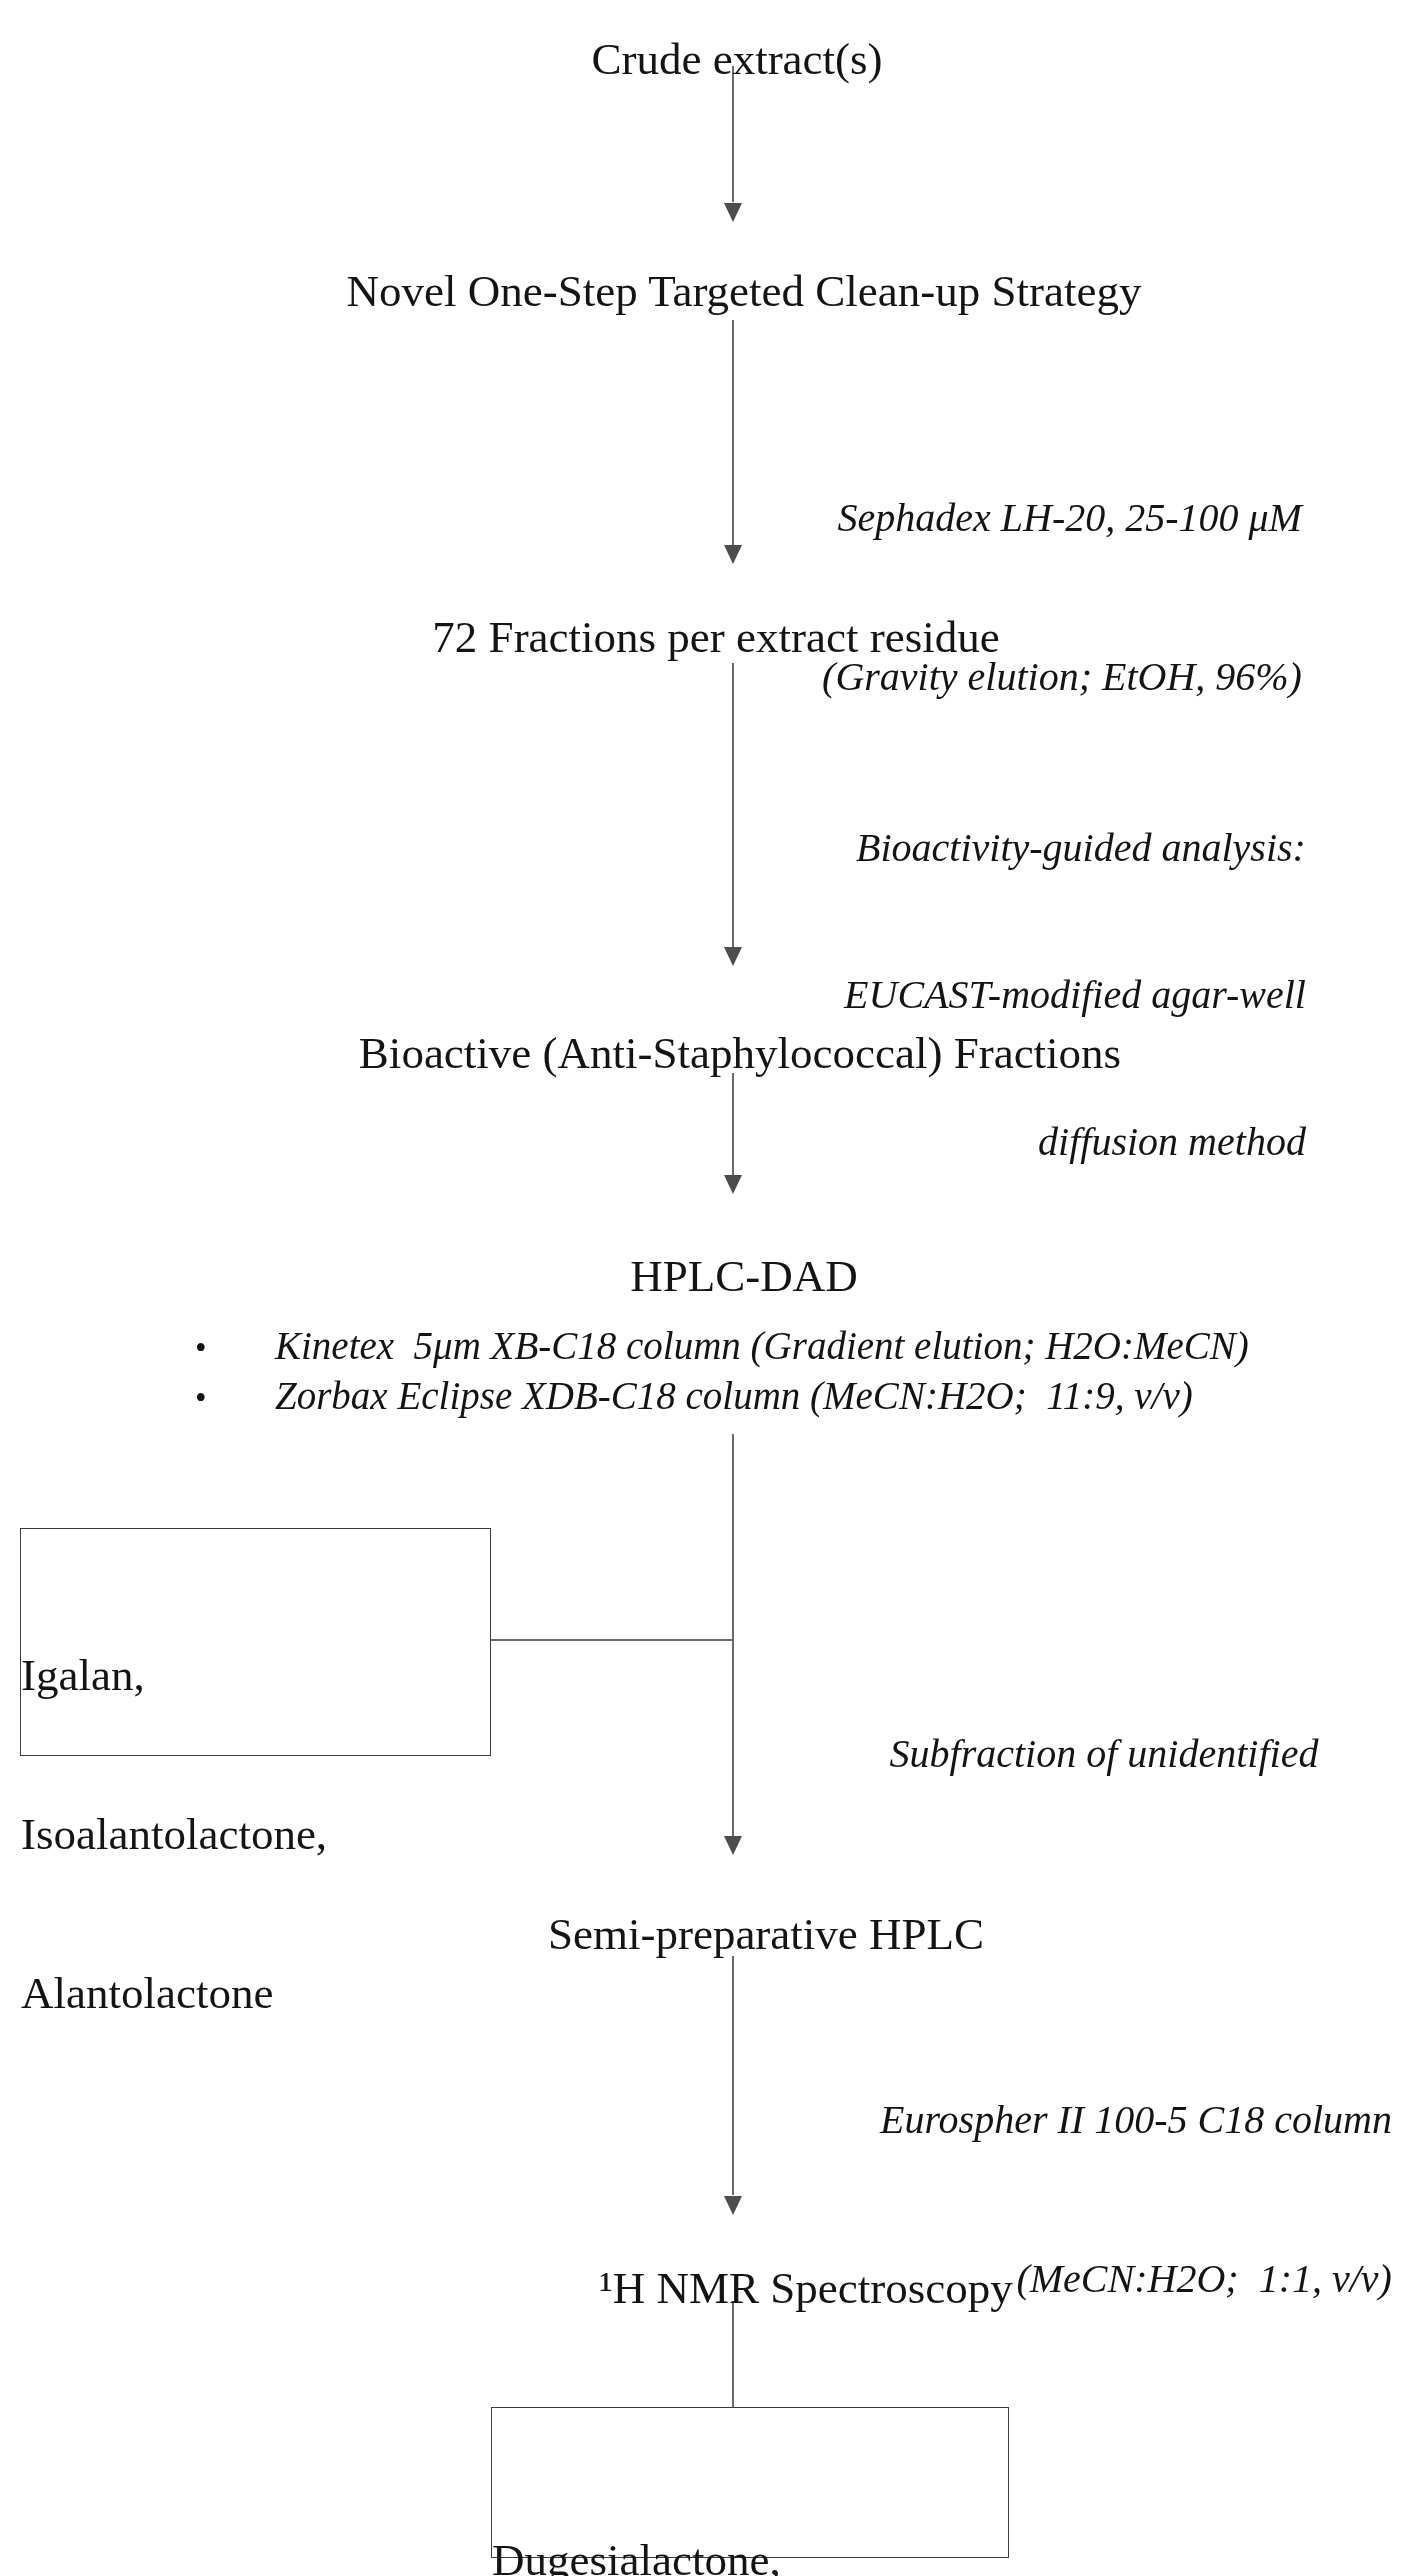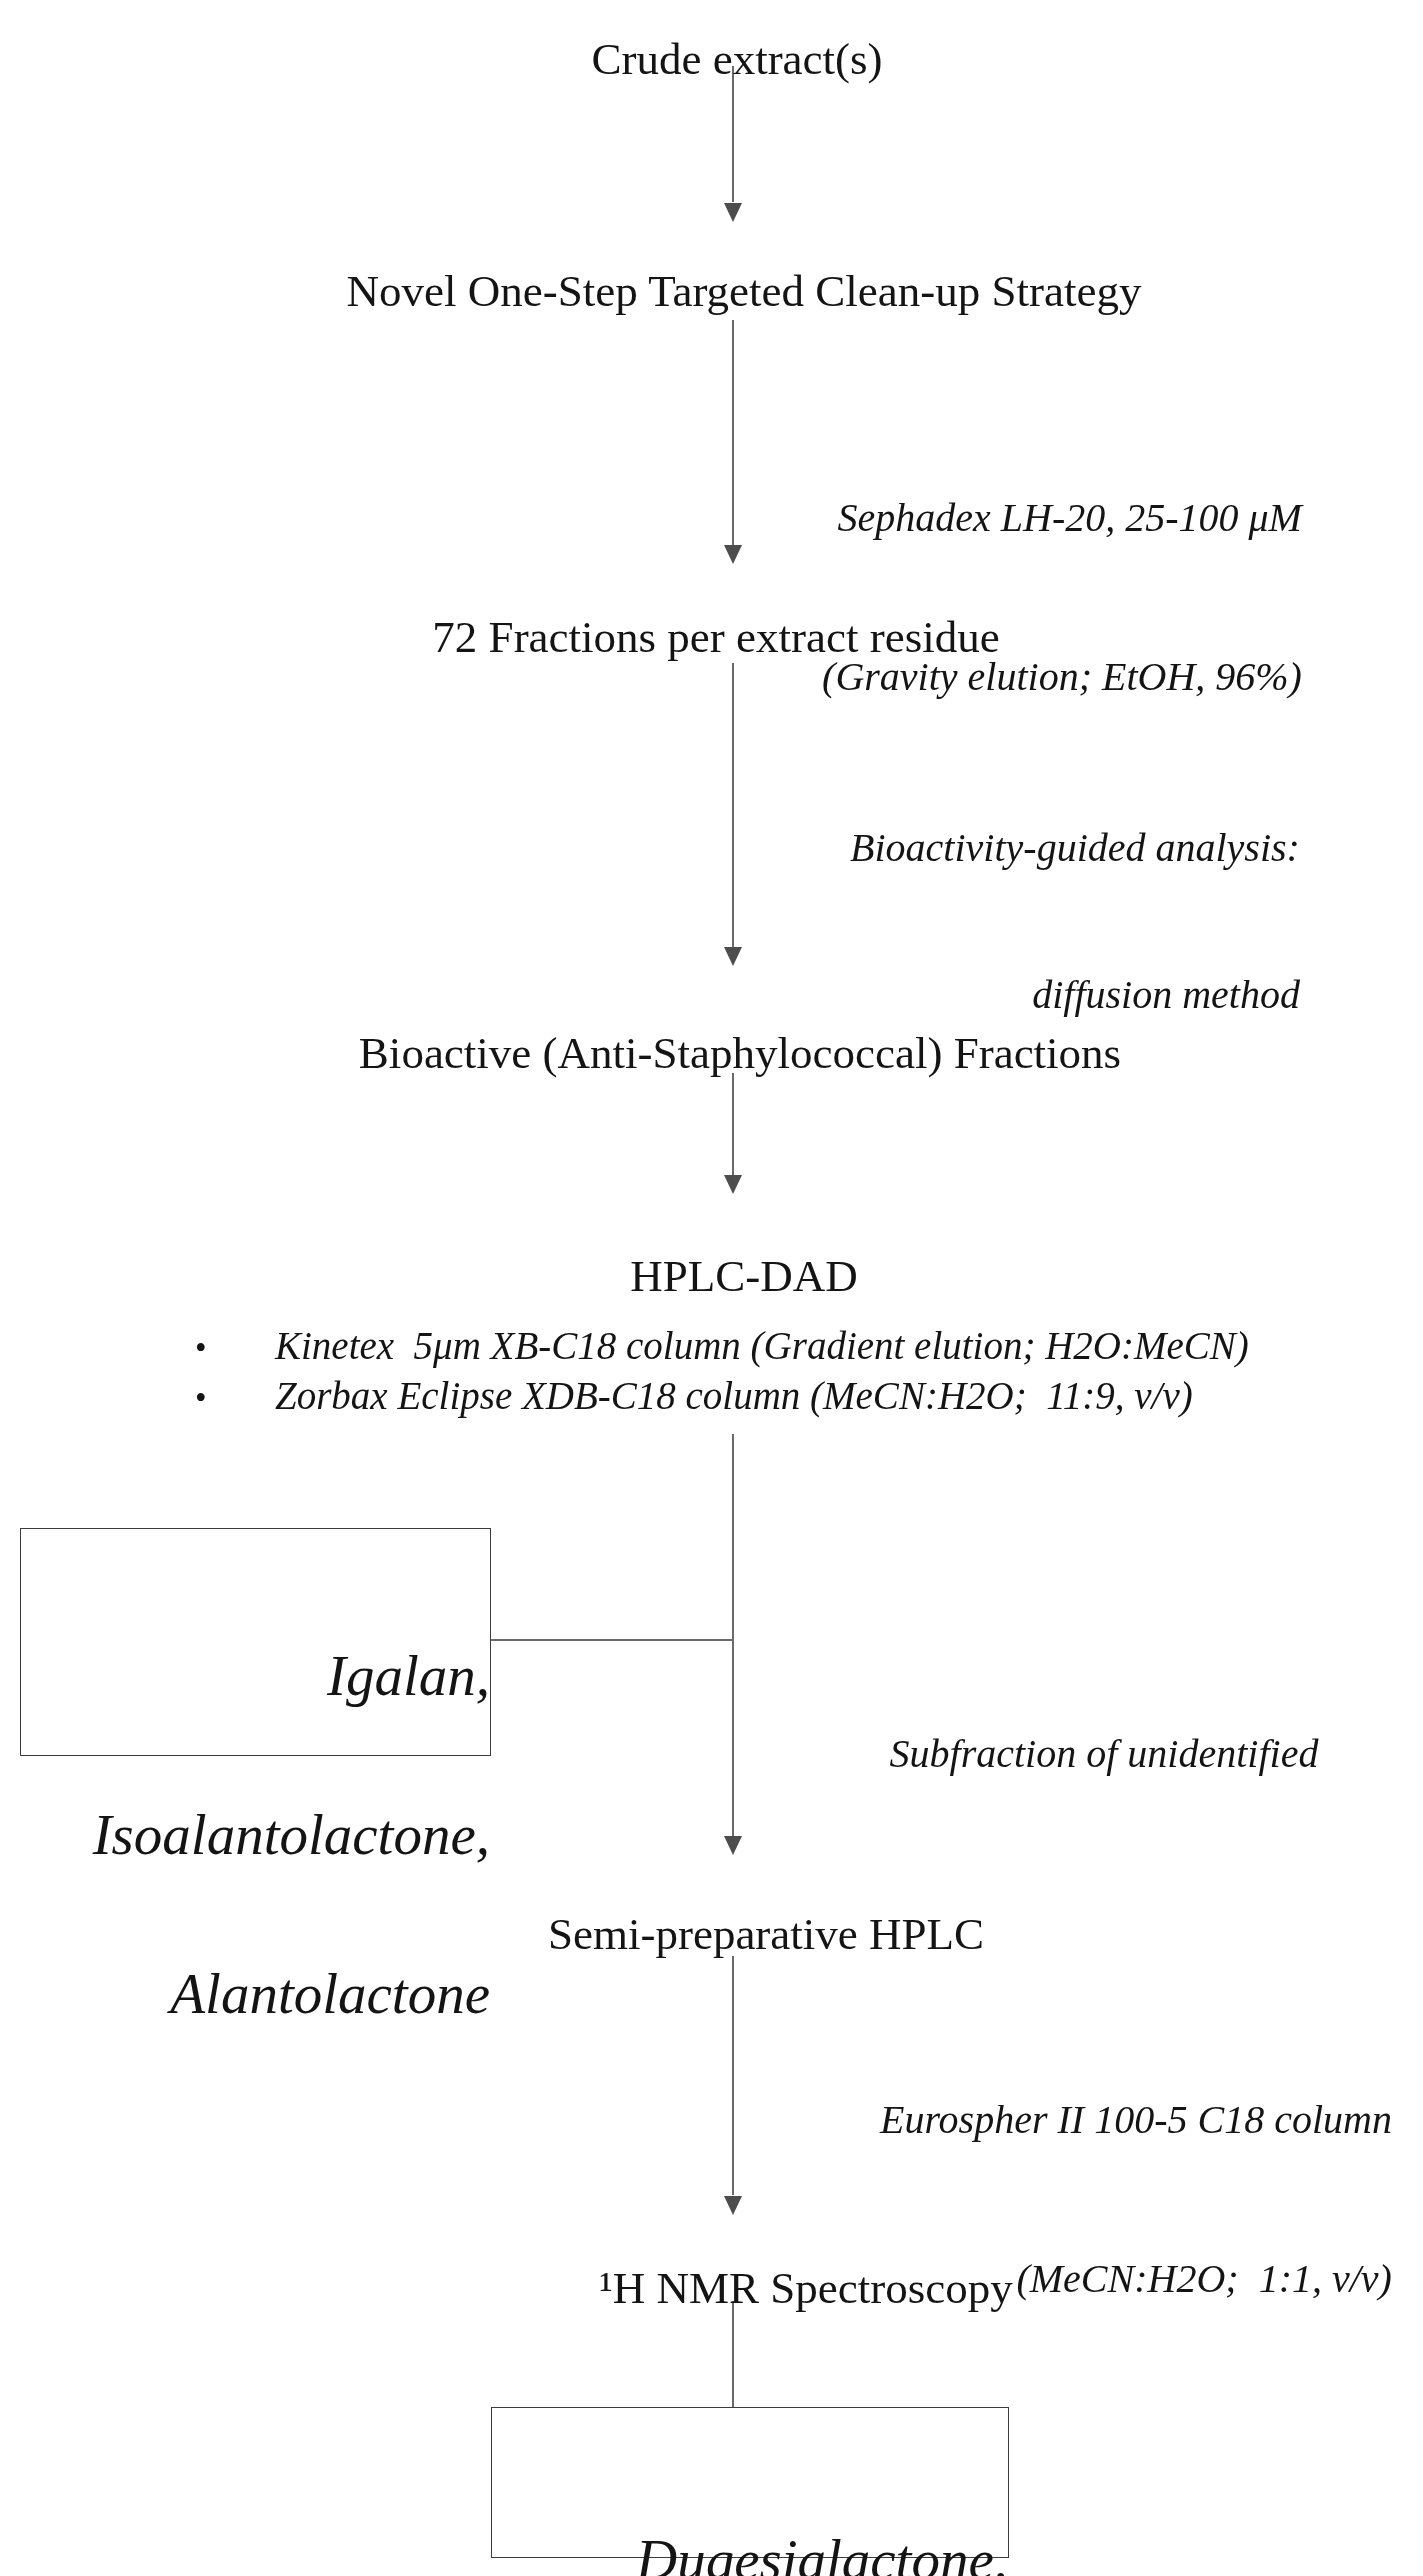--- a/index.html
+++ b/index.html
@@ -66,24 +66,23 @@
     white-space: pre;
     margin-left: 23px;
   }
   .box {
     position: absolute;
     box-sizing: border-box;
     border: 1.7px solid var(--border, #3c3c3c);
     background: #ffffff;
   }
   .boxtext {
-    text-align: right;
-    font-size: 57px;
+    text-align: left;
+    font-size: 45px;
     white-space: pre;
-    font-style: italic;
   }
 </style>
 </head>
 <body>
 
 <div class="canvas">
 
   <div class="vline" style="top:66px;height:136px"></div>
   <div class="ahead" style="top:203px"></div>
 
@@ -114,20 +113,21 @@
   <div class="node" style="left:766px;top:1887px">Semi-preparative HPLC</div>
   <div class="node" style="left:806px;top:2241px">¹H NMR Spectroscopy</div>
 
   <div class="ann" style="left:1062px;top:385px;line-height:53px">
     <div>Sephadex LH-20, 25-100 μM</div>
     <div>(Gravity elution; EtOH, 96%)</div>
   </div>
 
   <div class="ann" style="left:1075px;top:725px;line-height:49px">
     <div>Bioactivity-guided analysis:</div>
+    <div>EUCAST-modified agar-well</div>
     <div>diffusion method</div>
   </div>
 
   <div class="ann" style="left:1104px;top:1621px;line-height:53px">
     <div>Subfraction of unidentified</div>
   </div>
 
   <div class="ann" style="left:1136px;top:1987px;line-height:53px">
     <div>Eurospher II 100-5 C18 column</div>
     <div>(MeCN:H2O;  1:1, v/v)</div>

